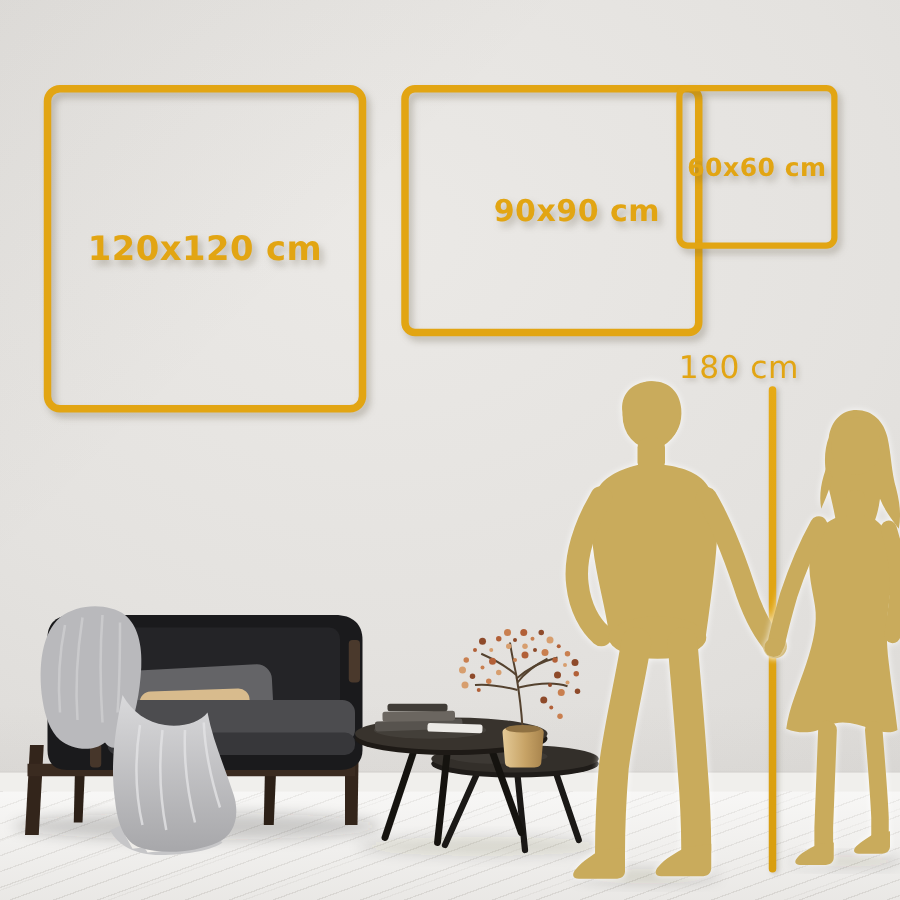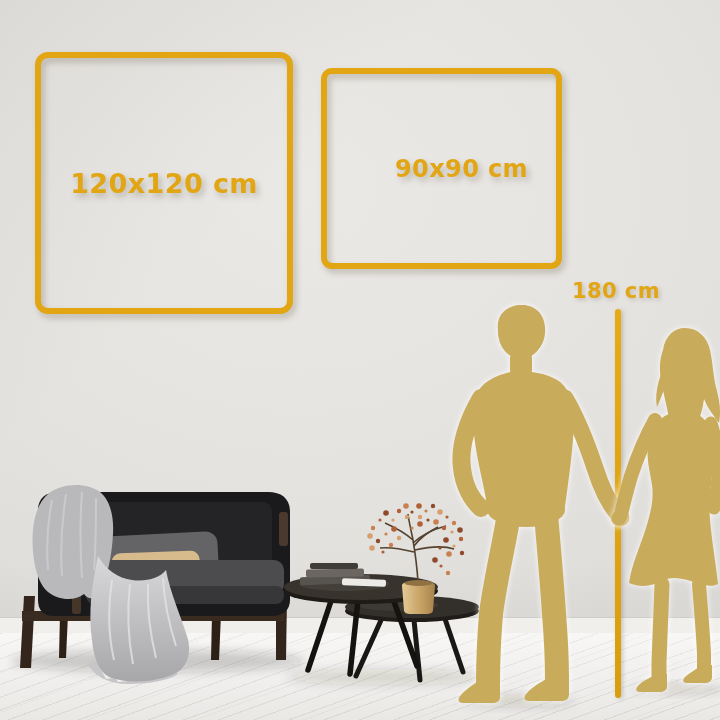--- a/index.html
+++ b/index.html
@@ -29,26 +29,26 @@
       repeating-linear-gradient(160deg, rgba(128,122,113,.08) 0 1px, rgba(0,0,0,0) 1px 37px),
       #f3f2f0;
   }
   .frame{
     position:absolute;
     border:6px solid #e2a513;
     display:flex;align-items:center;justify-content:center;
     filter:drop-shadow(3px 4px 3px rgba(90,80,55,.30));
     color:#e2a513;font-weight:bold;letter-spacing:.4px;
   }
-  .frame-120{left:35px;top:52px;width:246px;height:250px;border-radius:13px;font-size:27px;}
+  .frame-120{left:35px;top:68px;width:246px;height:250px;border-radius:13px;font-size:27px;}
   .frame-90 {left:321px;top:68px;width:189px;height:189px;border-radius:11px;font-size:24px;padding-left:40px;}
   .frame-60 {left:541px;top:68px;width:119px;height:121px;border-radius:9px;border-width:5px;font-size:20px;}
   .height-label{
-    position:absolute;left:543px;top:279px;width:146px;text-align:center;
-    color:#e2a513;font-size:21px;font-weight:bold;letter-spacing:.4px;
+    position:absolute;left:543px;top:279px;width:146px;
+    color:#e2a513;font-size:25px;font-weight:normal;letter-spacing:.4px;
     filter:drop-shadow(2px 2px 2px rgba(90,80,55,.25));
   }
   .ruler-line{
     position:absolute;left:615px;top:309px;width:6px;height:389px;
     background:linear-gradient(to bottom,#e6aa16,#d89e0f);
     border-radius:3px;
     filter:drop-shadow(2px 1px 2px rgba(80,70,50,.25));
   }
   .scene-svg{position:absolute;inset:0;}
   .sil{filter:drop-shadow(0 0 3px rgba(255,255,255,.85));}
@@ -60,20 +60,23 @@
 
   <div class="wall"></div>
   <div class="baseboard"></div>
   <div class="floor"></div>
 
   <div class="frame frame-120">
     <span>120x120 cm</span>
   </div>
   <div class="frame frame-90">
     <span>90x90 cm</span>
+  </div>
+  <div class="frame frame-60">
+    <span>60x60 cm</span>
   </div>
 
   <div class="height-label">180 cm</div>
   <div class="ruler-line"></div>
 
   <svg class="scene-svg" viewBox="0 0 720 720">
     <defs>
       <filter id="soft" x="-50%" y="-50%" width="200%" height="200%">
           <feGaussianBlur stdDeviation="5"></feGaussianBlur>
         </filter>

